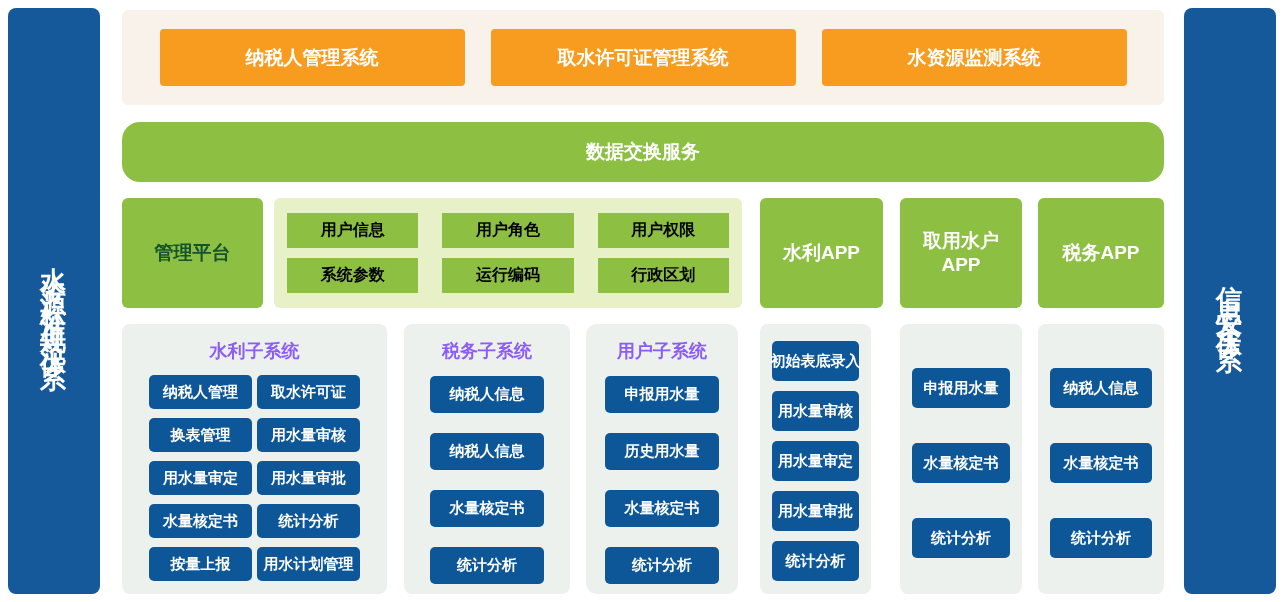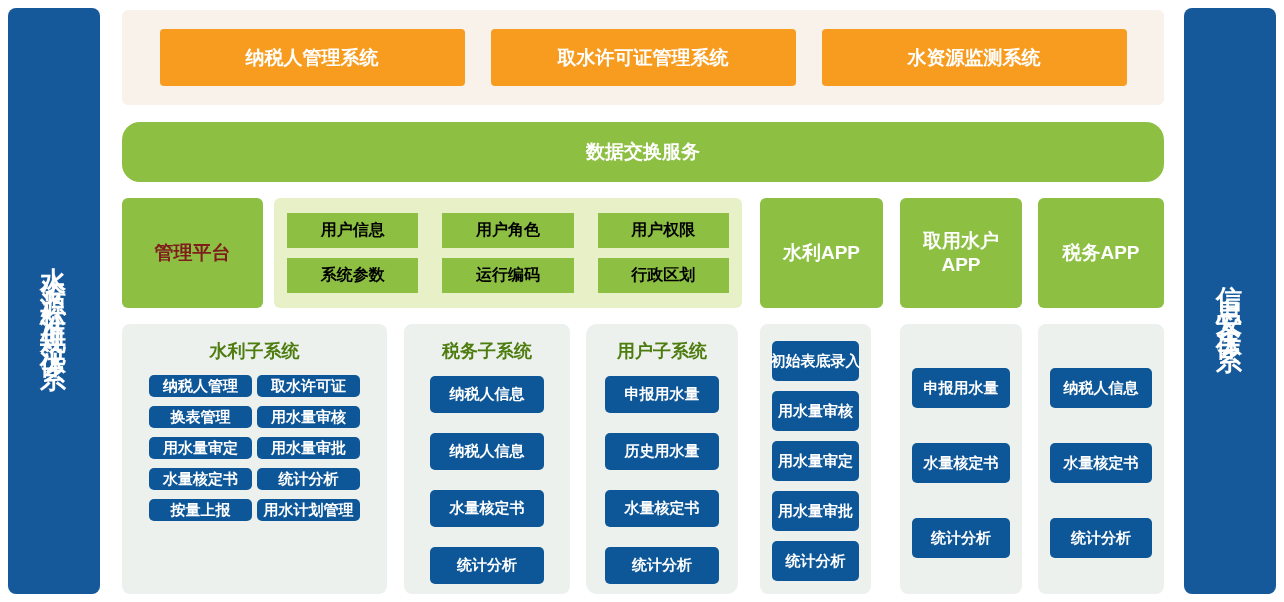--- a/index.html
+++ b/index.html
@@ -28,21 +28,21 @@
     color:#fff;font-size:19px;font-weight:bold;
     display:flex;align-items:center;justify-content:center;
   }
   .exchange-bar{
     position:absolute;left:0;top:122px;width:1042px;height:60px;
     background:#8CBF42;border-radius:18px;color:#fff;font-size:19px;font-weight:bold;
     display:flex;align-items:center;justify-content:center;
   }
   .mgmt-block{
     position:absolute;left:0;top:198px;width:141px;height:110px;
-    background:#8CBF42;border-radius:6px;color:#7f1d1d;font-size:19px;font-weight:bold;
+    background:#8CBF42;border-radius:6px;color:#14532d;font-size:19px;font-weight:bold;
     display:flex;align-items:center;justify-content:center;
   }
   .module-panel{
     position:absolute;left:152px;top:198px;width:468px;height:110px;
     background:#E7F0C6;border-radius:6px;box-sizing:border-box;
     display:grid;grid-template-columns:repeat(3,1fr);
     column-gap:24px;row-gap:10px;padding:15px 13px;
   }
   .module-btn{
     background:#8CBF42;border-radius:0;color:#000000;font-size:16px;font-weight:bold;
@@ -61,31 +61,31 @@
     position:absolute;top:324px;height:270px;background:#EDF1EE;border-radius:8px;
     box-sizing:border-box;
   }
   .panel-1{left:0;width:265px;}
   .panel-2{left:282px;width:166px;}
   .panel-3{left:464px;width:152px;border-radius:11px;}
   .panel-4{left:638px;width:111px;}
   .panel-5{left:778px;width:122px;}
   .panel-6{left:916px;width:126px;}
   .panel-title{
-    padding-top:15px;text-align:center;font-size:18px;font-weight:bold;color:#4d7c0f;
+    padding-top:15px;text-align:center;font-size:18px;font-weight:bold;color:#8b5cf6;
   }
   .feature-btn{
     background:#0D5798;border-radius:5px;color:#fff;font-size:15px;font-weight:bold;
     display:flex;align-items:center;justify-content:center;white-space:nowrap;
   }
   .grid-2col{
     margin:12px 27px 0;display:grid;grid-template-columns:repeat(2,1fr);
     column-gap:5px;row-gap:9px;
   }
-  .grid-2col .feature-btn{height:22px;}
+  .grid-2col .feature-btn{height:34px;}
   .vlist{display:flex;flex-direction:column;}
   .list-a{margin:13px 26px 0;gap:20px;}
   .list-a .feature-btn{height:37px;}
   .list-b{margin:13px 19px 0;gap:20px;}
   .list-b .feature-btn{height:37px;}
   .list-c{margin:17px 12px 0;gap:10px;}
   .list-c .feature-btn{height:40px;}
   .list-d{margin:44px 12px 0;gap:35px;}
   .list-d .feature-btn{height:40px;}
 </style>

